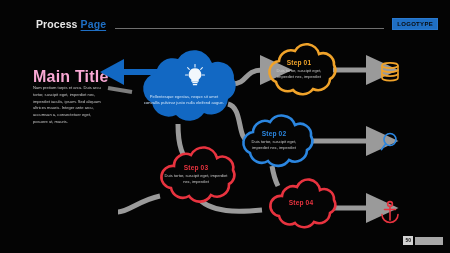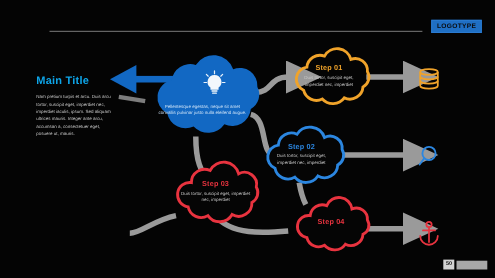--- a/index.html
+++ b/index.html
@@ -15,21 +15,21 @@
   .hdr-title{font-size:10.5px;font-weight:bold;color:#e8e8e8;letter-spacing:.1px;white-space:nowrap;}
   .hdr-title .accent{color:#1f6fc4;text-decoration:underline;text-underline-offset:2px;}
   .hdr-rule{flex:1;height:1px;background:#6f6f6f;margin:0 8px 0 9px;position:relative;top:4px;}
   .logotype{
     background:#1f6fc4;color:#0a0a0a;font-size:6px;font-weight:bold;
     letter-spacing:.3px;padding:2px 4px 2px 4px;line-height:1;
     border:1px solid #2a7ad0;
   }
 
   
-  .main-title{position:absolute;left:33px;top:68px;font-size:10px;font-weight:bold;color:#0ea5e9;letter-spacing:.2px;}
+  .main-title{position:absolute;left:33px;top:68px;font-size:16px;font-weight:bold;color:#f9a8d4;letter-spacing:.2px;}
   .body-copy{position:absolute;left:33px;top:85px;width:73px;font-size:4.1px;line-height:1.65;color:#c9c9c9;}
 
   
   .wire{position:absolute;inset:0;}
 
   
   .cloud{position:absolute;}
   .cloud svg{position:absolute;inset:0;overflow:visible;}
   .cloud-text{position:absolute;left:0;right:0;text-align:center;}
   .cl-title{font-size:6.6px;font-weight:bold;letter-spacing:.15px;}
@@ -61,20 +61,23 @@
   .foot{position:absolute;right:7px;bottom:8px;display:flex;align-items:center;gap:2px;}
   .foot-num{background:#d3d3d3;color:#141414;font-size:5px;font-weight:bold;line-height:1;padding:2px 2px;}
   .foot-bar{width:28px;height:8px;background:#a8a8a8;}
 </style>
 </head>
 <body>
 
 <div class="slide">
 
   <div class="header">
+    <div class="hdr-title">
+      <span>Process </span><span class="accent">Page</span>
+    </div>
     <div class="hdr-rule"></div>
     <div class="logotype">LOGOTYPE</div>
   </div>
 
   <div class="main-title">Main Title</div>
   <div class="body-copy">Nam pretium turpis et arcu. Duis arcu tortor, suscipit eget, imperdiet nec, imperdiet iaculis, ipsum. Sed aliquam ultrices mauris. Integer ante arcu, accumsan a, consectetuer eget, posuere ut, mauris.</div>
 
   <svg class="wire" width="450" height="253" viewBox="0 0 450 253">
     <defs>
       <marker id="arw" markerWidth="7" markerHeight="7" refX="0.4" refY="3" orient="auto">

